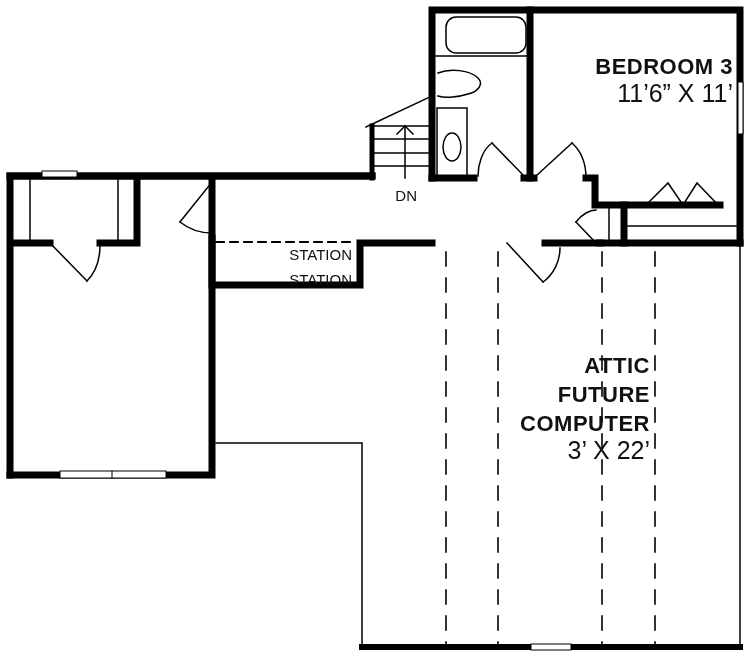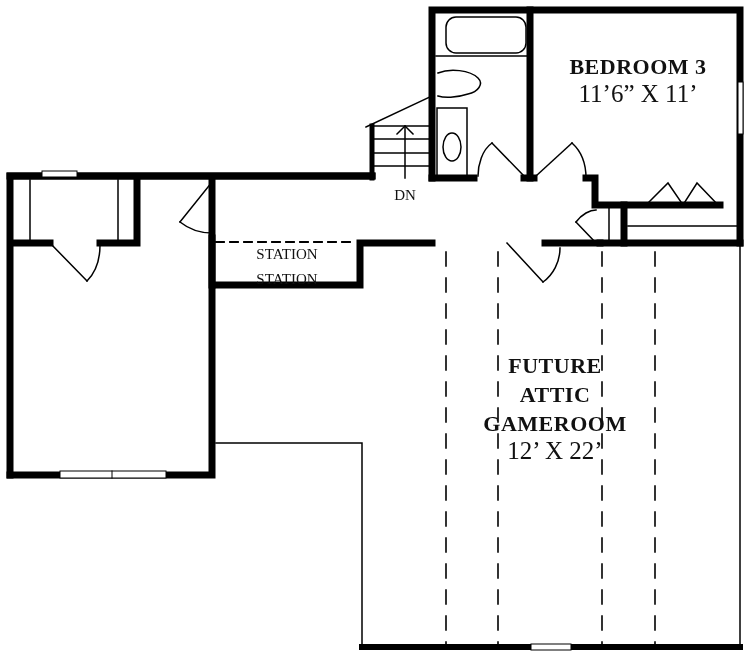--- a/index.html
+++ b/index.html
@@ -1,18 +1,18 @@
 <!DOCTYPE html>
 <html><head>
 <meta charset="utf-8">
 <style>
   html, body { margin: 0; padding: 0; background: #ffffff; }
   #plan-wrap { position: relative; width: 753px; height: 664px; overflow: hidden; background: #fff; }
   svg { position: absolute; left: 0; top: 0; }
-  .lbl { position: absolute; font-family: Liberation Serif, serif; color: #111; text-align: center; line-height: 1; white-space: nowrap; }
+  .lbl { position: absolute; font-family: Liberation Sans, sans-serif; color: #111; text-align: right; line-height: 1; white-space: nowrap; }
   .room-name { font-weight: bold; font-size: 22px; letter-spacing: 0.5px; }
   .room-dim { font-size: 25px; margin-top: 3px; }
   .small { font-size: 15px; }
 </style>
 </head>
 <body>
 
 <div id="plan-wrap">
   <svg width="753" height="664" viewBox="0 0 753 664">
     <g fill="none" stroke="#000" stroke-linecap="square">
@@ -126,24 +126,24 @@
     </g>
   </svg>
 
   <div class="lbl" style="left:543px; top:56px; width:190px;">
     <div class="room-name">BEDROOM 3</div>
     <div class="room-dim">11’6” X 11’</div>
   </div>
 
 
   <div class="lbl" style="left:460px; top:355px; width:190px;">
+    <div class="room-name" style="margin-bottom:7px;">ATTIC</div>
     <div class="room-name" style="margin-bottom:7px;">FUTURE</div>
-    <div class="room-name" style="margin-bottom:7px;">ATTIC</div>
-    <div class="room-name">GAMEROOM</div>
-    <div class="room-dim">12’ X 22’</div>
+    <div class="room-name">COMPUTER</div>
+    <div class="room-dim">3’ X 22’</div>
   </div>
 
   <div class="lbl small" style="left:222px; top:247px; width:130px;">
     <div>STATION</div>
     <div style="margin-top:10px;">STATION</div>
   </div>
 
   <div class="lbl small" style="left:393px; top:188px; width:24px;">DN</div>
 </div>
 

